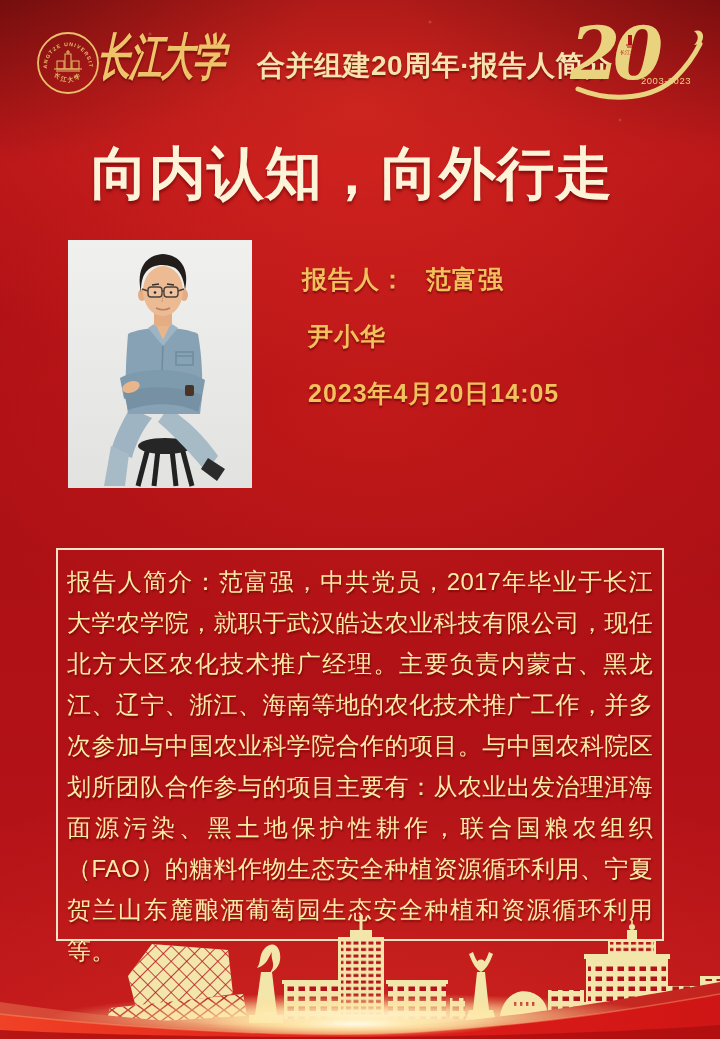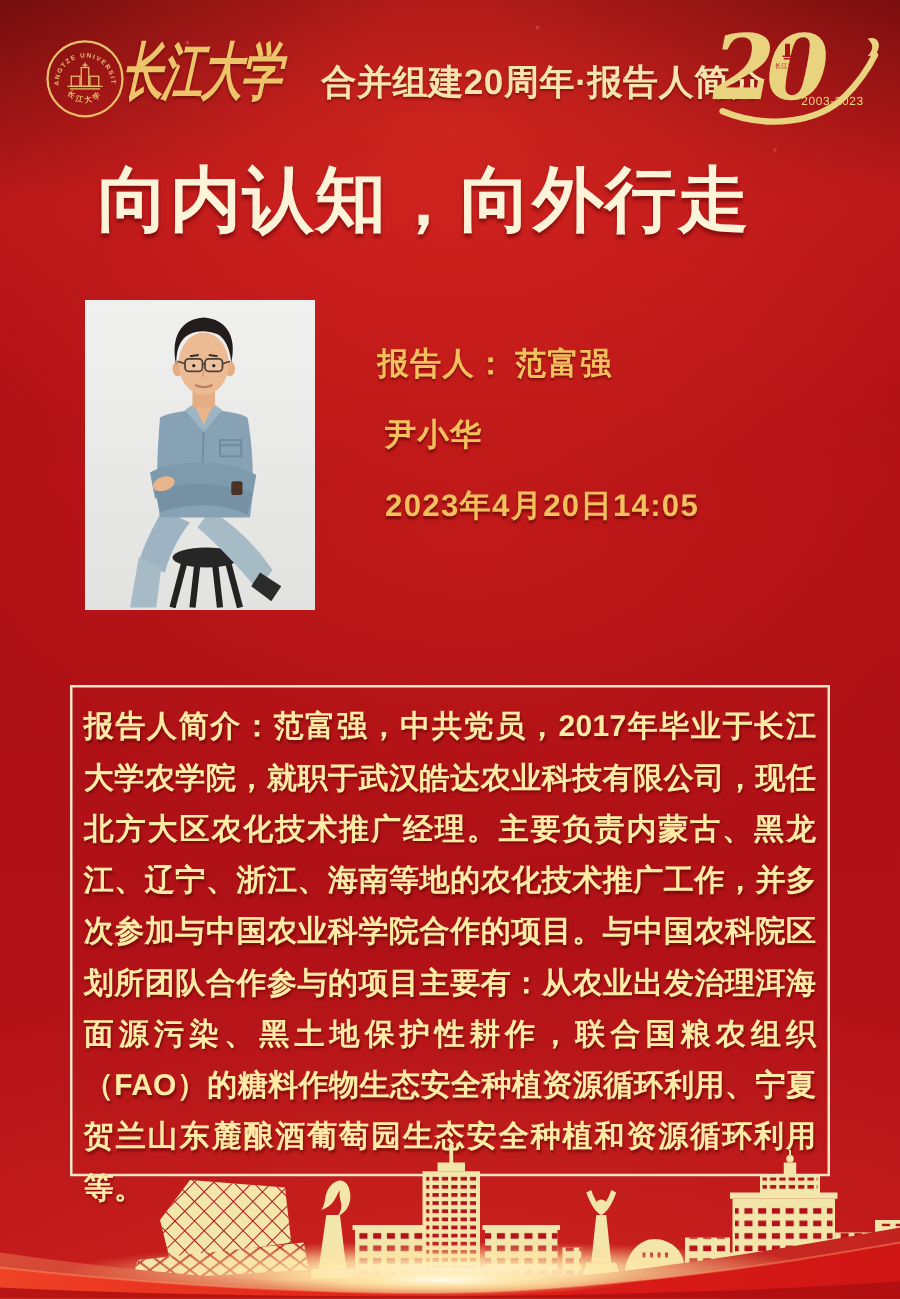--- a/index.html
+++ b/index.html
@@ -25,42 +25,42 @@
     color:#eec46a;letter-spacing:-2px;white-space:nowrap;
     transform:scaleX(.66) skewX(-5deg);transform-origin:0 0;
     text-shadow:0 2px 3px rgba(70,0,0,.5);
   }
   .subtitle{
     position:absolute;left:257px;top:47px;font-size:28px;font-weight:700;color:#f6e4ae;
     letter-spacing:.5px;white-space:nowrap;text-shadow:0 2px 2px rgba(70,0,0,.5);
   }
   .anniv{position:absolute;left:570px;top:13px;width:140px;height:94px;}
   .title{
-    position:absolute;left:0;top:126px;width:672px;margin:3px;text-align:center;
+    position:absolute;left:0;top:126px;width:672px;margin:16px;text-align:center;
     font-size:57px;line-height:1.12;font-weight:800;color:#fdf3d8;letter-spacing:1px;
     text-shadow:0 3px 3px rgba(90,0,0,.55);white-space:nowrap;
   }
   .photo{
     position:absolute;left:68px;top:240px;width:184px;height:248px;
     background:#e9e9e9;box-shadow:0 0 0 1px rgba(0,0,0,.12) inset;
   }
   .photo svg{display:block;}
   .info-rows{position:absolute;left:302px;top:262px;}
-  .info-row{height:57px;display:flex;align-items:center;}
+  .info-row{height:57px;display:flex;align-items:flex-start;gap:14px;}
   .info-row .lbl,.info-row .val{
     font-size:25px;font-weight:800;color:#f2c05c;letter-spacing:1px;line-height:34px;
     text-shadow:0 2px 2px rgba(80,0,0,.6);white-space:nowrap;
   }
   .info-row .val{margin-left:6px;}
   .bio-box{
     position:absolute;left:56px;top:548px;width:608px;height:393px;box-sizing:border-box;
     border:2px solid #f3e6c8;padding:11px 9px 0 9px;z-index:2;
   }
   .bio-text{
-    margin:0;font-size:24px;line-height:41px;font-weight:700;color:#fdeba6;
+    margin:0;font-size:24px;line-height:41px;font-weight:400;color:#fdeba6;
     letter-spacing:.2px;text-align:justify;text-shadow:1px 2px 2px rgba(80,0,0,.55);
   }
   .skyline{position:absolute;left:0;top:914px;width:720px;height:125px;z-index:3;}
   .waves{position:absolute;left:0;top:924px;width:720px;height:115px;z-index:4;}
 </style>
 </head>
 <body>
 
 <div class="poster">
 

